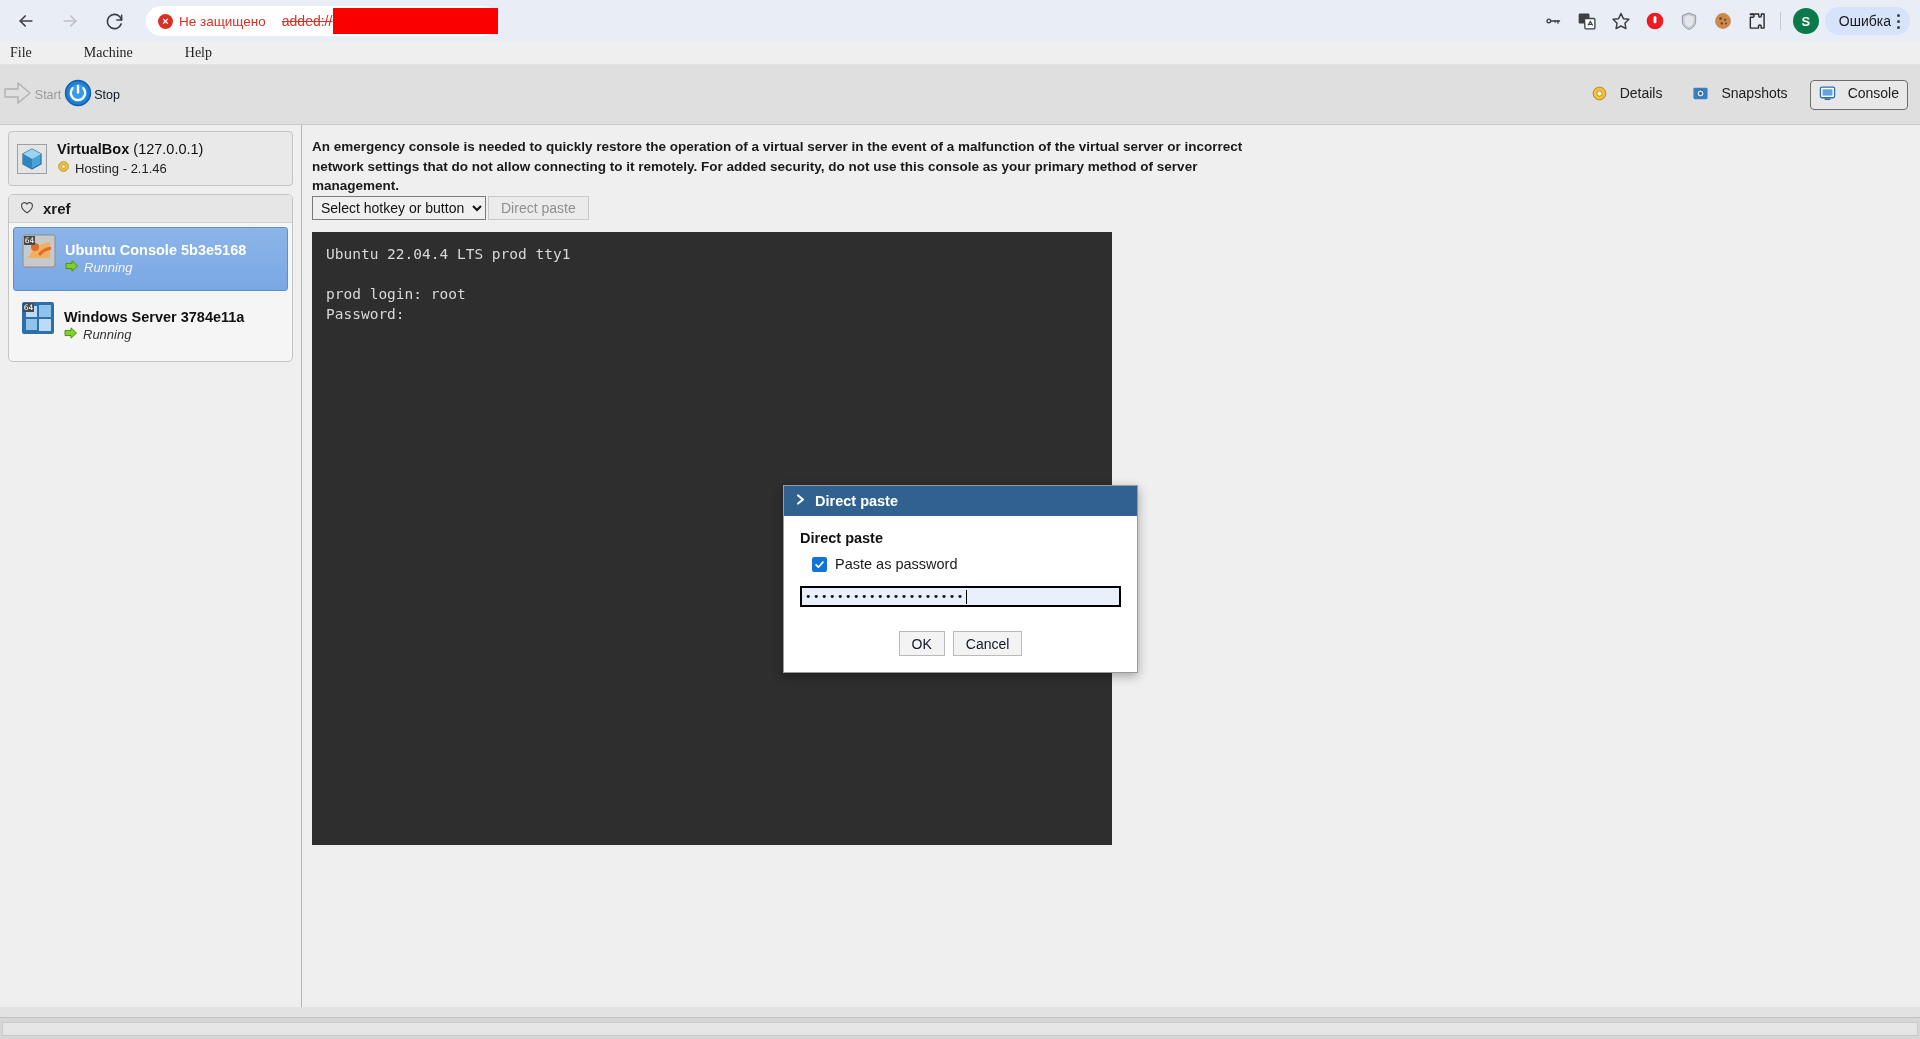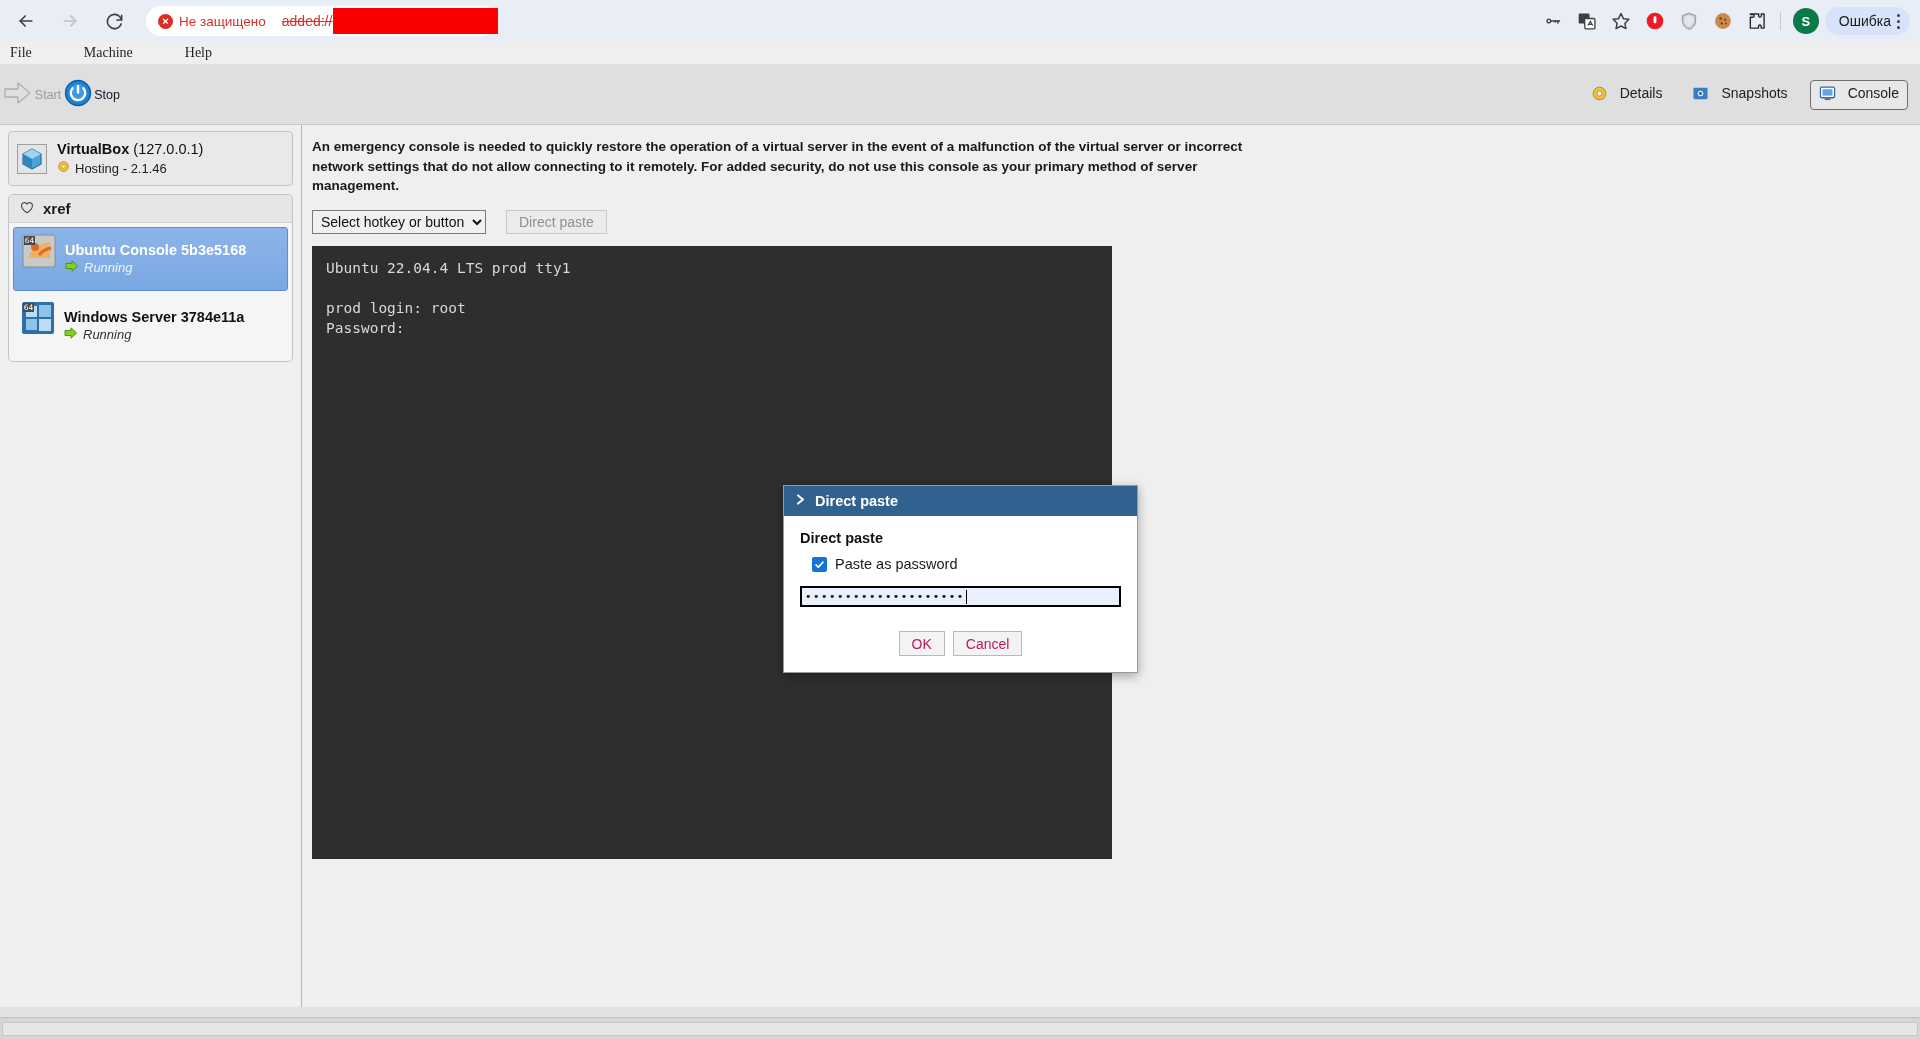--- a/index.html
+++ b/index.html
@@ -181,22 +181,21 @@
   #content {
     flex: 1; background: #efefef;
     padding: 12px 0 0 10px;
     position: relative;
   }
   #notice {
     font-size: 13.5px; color: #1a1a1a; font-weight: bold;
     line-height: 1.45; width: 940px;
   }
   #console-controls {
-    display: flex; align-items: center; gap: 20px;
-    margin-top: 14px;
+    display: flex; align-items: center; gap: 2px;
   }
   #hotkey-select {
     font-family: "Liberation Sans", sans-serif;
     font-size: 14px; height: 24px;
     border: 1px solid #7a7a7a; background: #f0f0f0;
     color: #111; padding: 0 4px;
   }
   #direct-paste-btn {
     font-family: "Liberation Sans", sans-serif;
     font-size: 14px; height: 24px;
@@ -262,21 +261,21 @@
     margin-left: 1px;
   }
   #modal-footer {
     display: flex; justify-content: center; gap: 8px;
     padding: 16px 0 16px 0;
   }
   .modal-btn {
     min-width: 42px; height: 25px;
     border: 1px solid #b9b9b9;
     background: #f3f3f3;
-    font-size: 14px; color: #be185d;
+    font-size: 14px; color: #0f172a;
     padding: 0 12px; cursor: pointer;
     font-family: "Liberation Sans", sans-serif;
   }
 
   
   #bottom-bar {
     position: absolute; left: 0; bottom: 0; width: 1920px; height: 22px;
     background: #d6d6d6; border-top: 1px solid #c0c0c0;
   }
   #bottom-scroll-track {

